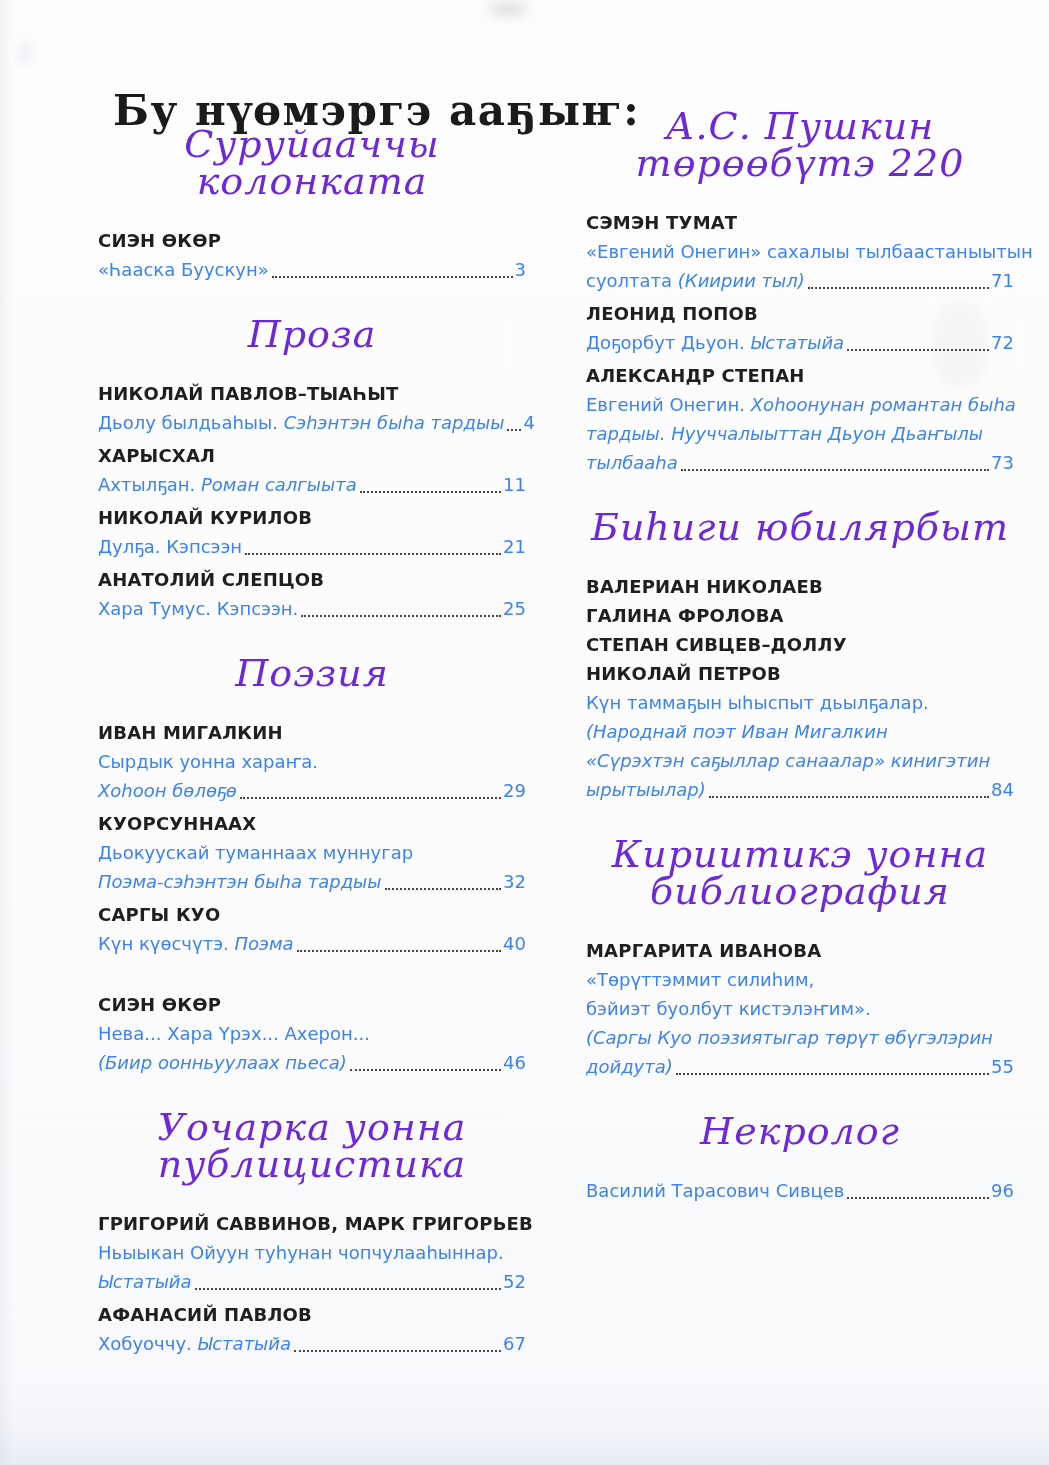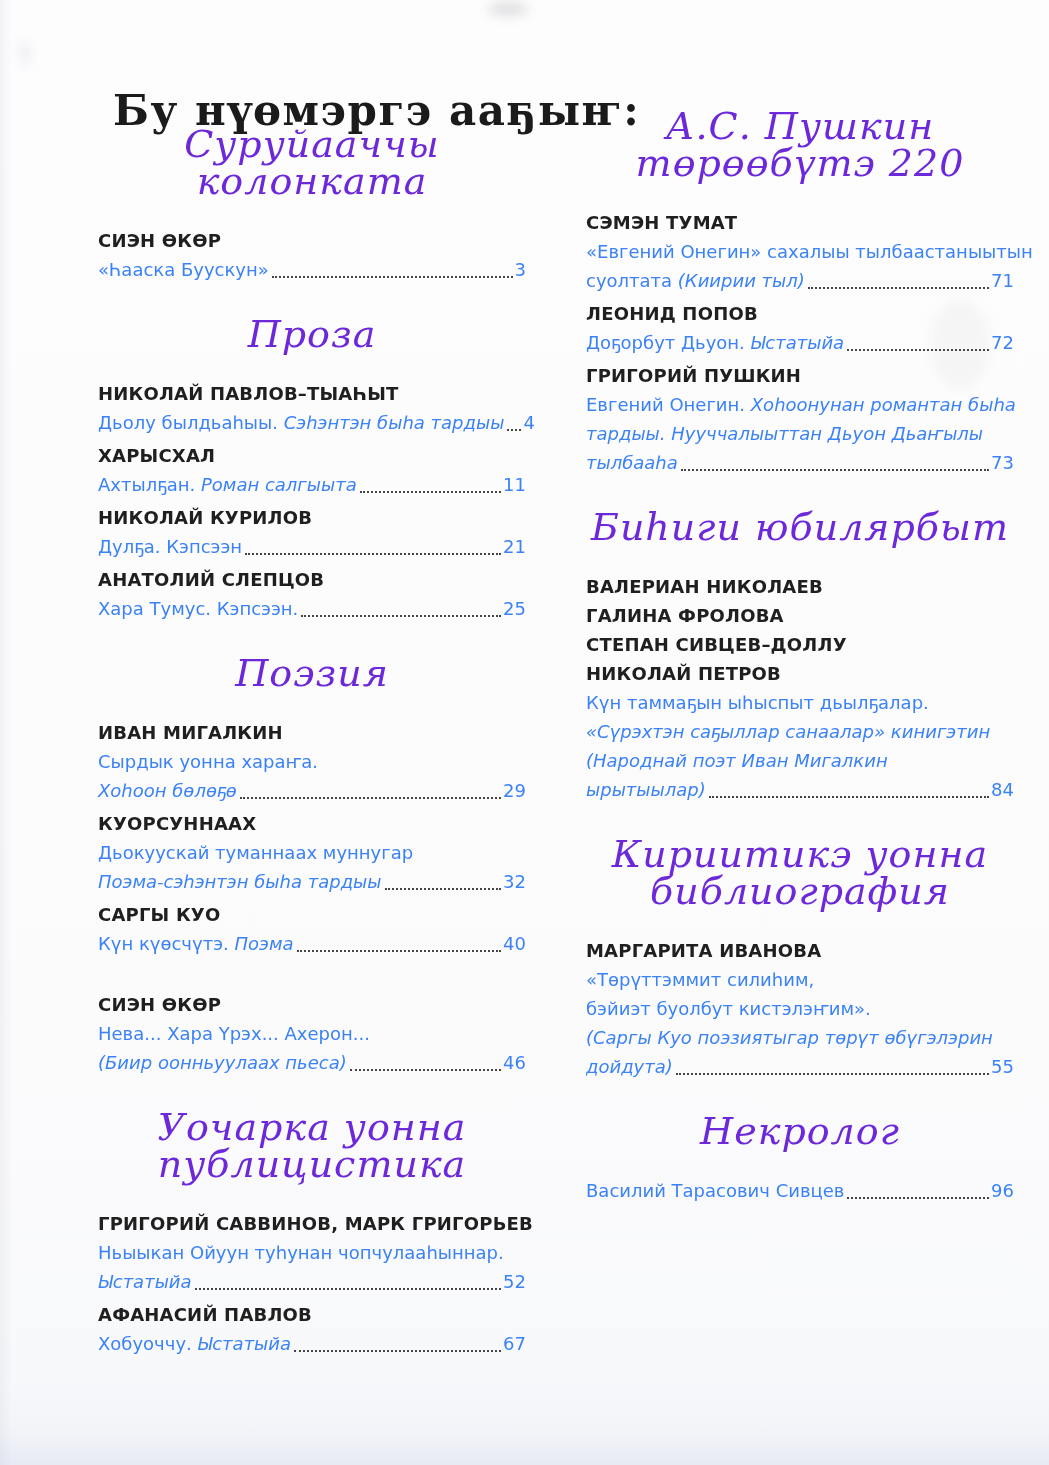--- a/index.html
+++ b/index.html
@@ -214,42 +214,42 @@
       </div>
       <div class="entry">
         <div class="author">ЛЕОНИД ПОПОВ</div>
         <div class="toc-line with-page">
           <span class="line-text"><span class="rg">Доҕорбут Дьуон. </span><span class="it">Ыстатыйа</span></span>
           <span class="dots"></span>
           <span class="pg">72</span>
         </div>
       </div>
       <div class="entry">
-        <div class="author">ГРИГОРИЙ ПУШКИН</div>
+        <div class="author">АЛЕКСАНДР СТЕПАН</div>
         <div class="toc-line"><span class="line-text"><span class="rg">Евгений Онегин. </span><span class="it">Хоһоонунан романтан быһа</span></span></div>
         <div class="toc-line"><span class="line-text"><span class="it">тардыы. Нууччалыыттан Дьуон Дьаҥылы</span></span></div>
         <div class="toc-line with-page">
           <span class="line-text"><span class="it"> тылбааһа </span></span>
           <span class="dots"></span>
           <span class="pg">73</span>
         </div>
       </div>
     </div>
     <div class="section">
       <div class="heading">
         <div class="heading-line">Биһиги юбилярбыт</div>
       </div>
       <div class="entry">
         <div class="author">ВАЛЕРИАН НИКОЛАЕВ</div>
         <div class="author">ГАЛИНА ФРОЛОВА</div>
         <div class="author">СТЕПАН СИВЦЕВ–ДОЛЛУ</div>
         <div class="author">НИКОЛАЙ ПЕТРОВ</div>
         <div class="toc-line"><span class="line-text"><span class="rg">Күн таммаҕын ыһыспыт дьылҕалар.</span></span></div>
+        <div class="toc-line"><span class="line-text"><span class="it">(Народнай поэт Иван Мигалкин</span></span></div>
         <div class="toc-line"><span class="line-text"><span class="it">«Сүрэхтэн саҕыллар санаалар» кинигэтин</span></span></div>
-        <div class="toc-line"><span class="line-text"><span class="it">(Народнай поэт Иван Мигалкин</span></span></div>
         <div class="toc-line with-page">
           <span class="line-text"><span class="it">ырытыылар) </span></span>
           <span class="dots"></span>
           <span class="pg"> 84</span>
         </div>
       </div>
     </div>
     <div class="section">
       <div class="heading">
         <div class="heading-line">Кириитикэ уонна библиография</div>

